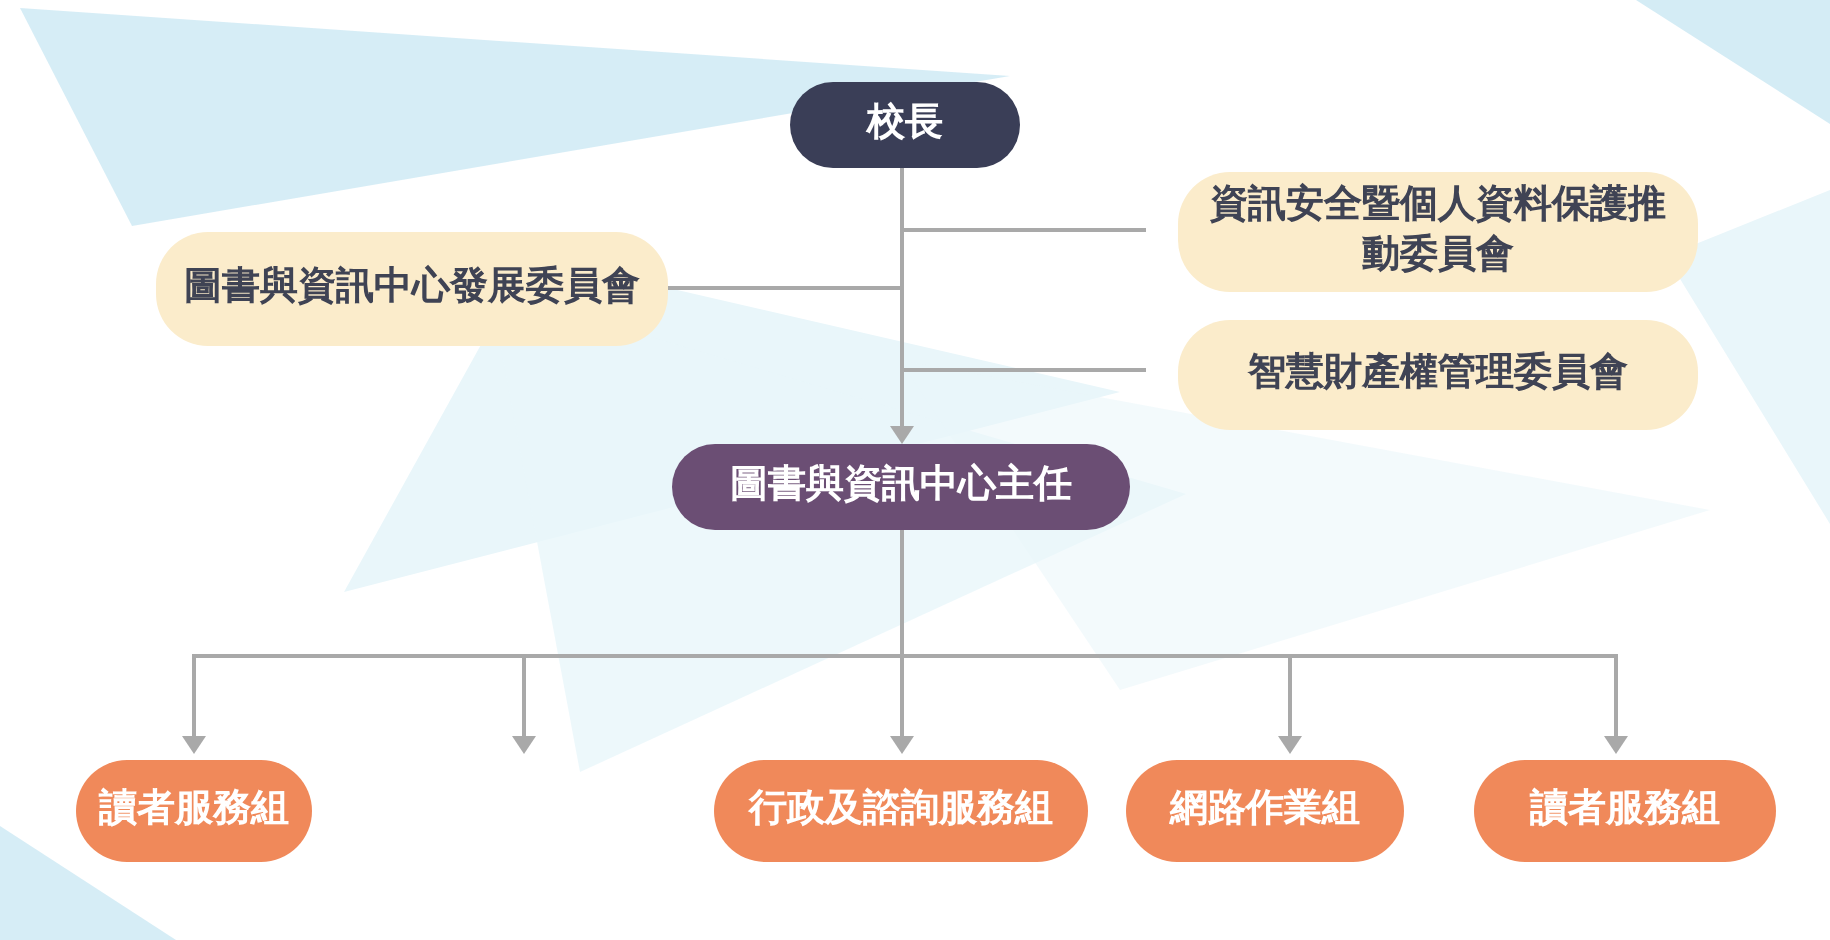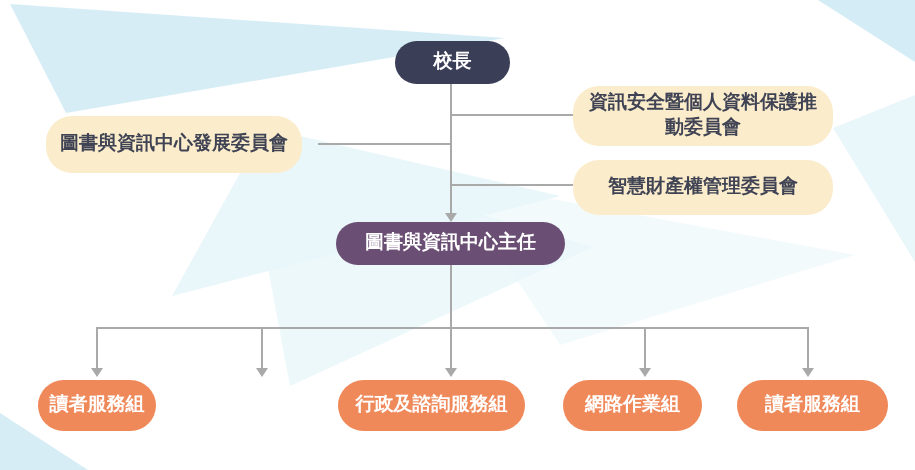--- a/index.html
+++ b/index.html
@@ -57,38 +57,38 @@
     text-align:center; font-weight:bold; font-size:19px; line-height:1.32;
     box-sizing:border-box;
   }
   .node-principal {
     left:395px; top:41px; width:115px; height:43px;
     background: var(--principal-bg); color: var(--principal-text);
     border-radius:22px;
   }
   .node-committee {
     background: var(--committee-bg); color: var(--committee-text);
-    border-radius:26px; padding:16px 14px;
+    border-radius:26px; padding:16px 14px;margin-left:16px;
   }
-  .cm-left  { left:46px;  top:116px; width:256px; height:57px; }
+  .cm-left  { left:62px;  top:116px; width:256px; height:57px; }
   .cm-rt    { left:573px; top:86px;  width:260px; height:60px; }
   .cm-rb    { left:573px; top:160px; width:260px; height:55px;justify-content:center; }
   .node-director {
     left:336px; top:222px; width:229px; height:43px;
     background: var(--director-bg); color: var(--director-text);
     border-radius:22px;
   }
   .node-division {
     top:380px; height:51px;
     background: var(--division-bg); color: var(--division-text);
     border-radius:26px;
   }
   .dv-1 { left:38px;  width:118px;text-align:center; }
   .dv-2 { left:204px; width:116px; }
-  .dv-3 { left:338px; width:187px; }
+  .dv-3 { left:357px; width:187px; }
   .dv-4 { left:563px; width:139px; }
   .dv-5 { left:737px; width:151px; }
 </style>
 </head>
 <body>
 
 <div class="canvas">
 
   <div class="bg-layer">
     <div class="tri tri-1"></div>

